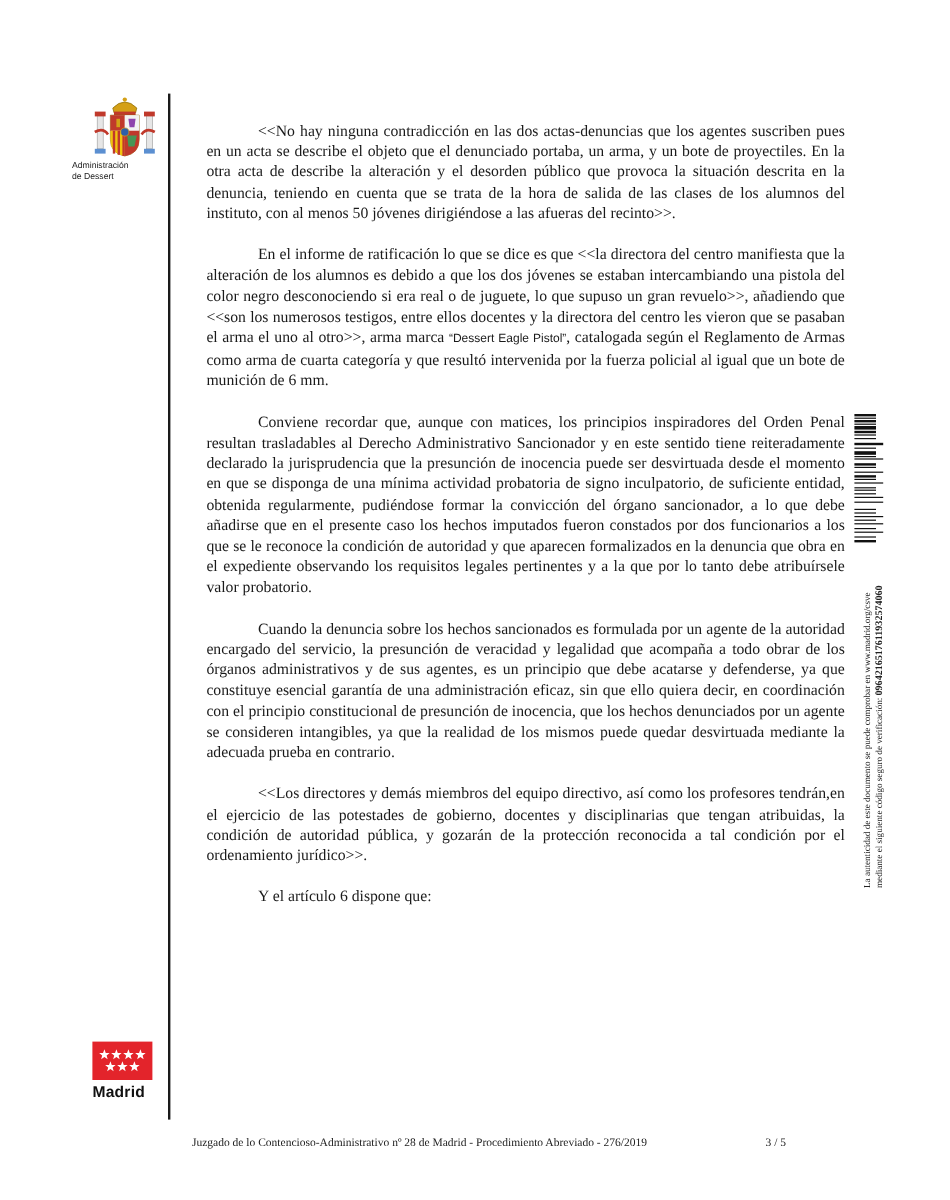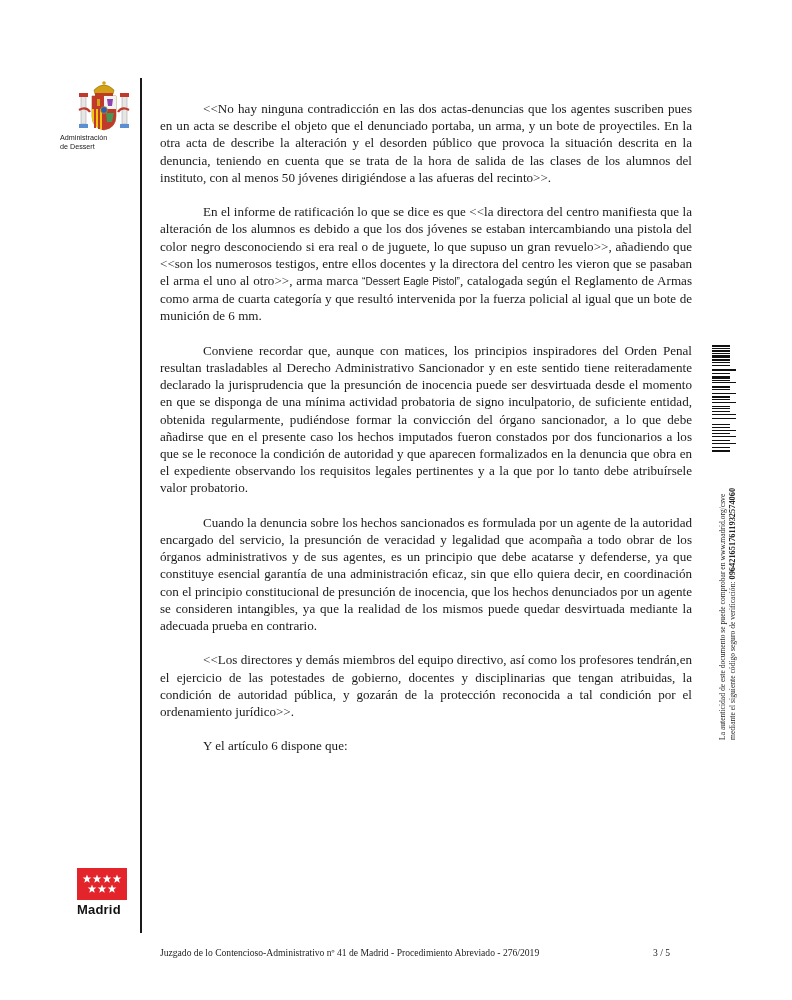--- a/index.html
+++ b/index.html
@@ -59,21 +59,21 @@
       font-family: "Liberation Sans", "DejaVu Sans", sans-serif;
       font-weight: bold;
       font-size: 13px;
       text-align: left;
       color: #111;
       margin-top: 2px;
       letter-spacing: 0.2px;
     }
     .content {
       position: absolute;
-      left: 160px;
+      left: 172px;
       top: 100px;
       width: 532px;
       font-size: 13.1px;
       line-height: 17.2px;
       text-align: justify;
     }
     .content p {
       text-indent: 43px;
       margin-bottom: 17.2px;
     }
@@ -81,21 +81,21 @@
     .footer {
       position: absolute;
       left: 160px;
       top: 947px;
       width: 510px;
       font-size: 9.6px;
       color: #222;
     }
     .footer .page-num {
       position: absolute;
-      right: 0;
+      right: 15px;
       top: 0;
     }
     .barcode {
       position: absolute;
       left: 712px;
       top: 345px;
       width: 24px;
       height: 108px;
     }
     .barcode div {
@@ -175,21 +175,21 @@
 <div class="content">
   <p>&lt;&lt;No hay ninguna contradicción en las dos actas-denuncias que los agentes suscriben pues en un acta se describe el objeto que el denunciado portaba, un arma, y un bote de proyectiles. En la otra acta de describe la alteración y el desorden público que provoca la situación descrita en la denuncia, teniendo en cuenta que se trata de la hora de salida de las clases de los alumnos del instituto, con al menos 50 jóvenes dirigiéndose a las afueras del recinto&gt;&gt;.</p>
   <p><span>En el informe de ratificación lo que se dice es que &lt;&lt;la directora del centro manifiesta que la alteración de los alumnos es debido a que los dos jóvenes se estaban intercambiando una pistola del color negro desconociendo si era real o de juguete, lo que supuso un gran revuelo&gt;&gt;, añadiendo que &lt;&lt;son los numerosos testigos, entre ellos docentes y la directora del centro les vieron que se pasaban el arma el uno al otro&gt;&gt;, arma marca </span><span class="brand">“Dessert Eagle Pistol”</span><span>, catalogada según el Reglamento de Armas como arma de cuarta categoría y que resultó intervenida por la fuerza policial al igual que un bote de munición de 6 mm.</span></p>
   <p>Conviene recordar que, aunque con matices, los principios inspiradores del Orden Penal resultan trasladables al Derecho Administrativo Sancionador y en este sentido tiene reiteradamente declarado la jurisprudencia que la presunción de inocencia puede ser desvirtuada desde el momento en que se disponga de una mínima actividad probatoria de signo inculpatorio, de suficiente entidad, obtenida regularmente, pudiéndose formar la convicción del órgano sancionador, a lo que debe añadirse que en el presente caso los hechos imputados fueron constados por dos funcionarios a los que se le reconoce la condición de autoridad y que aparecen formalizados en la denuncia que obra en el expediente observando los requisitos legales pertinentes y a la que por lo tanto debe atribuírsele valor probatorio.</p>
   <p>Cuando la denuncia sobre los hechos sancionados es formulada por un agente de la autoridad encargado del servicio, la presunción de veracidad y legalidad que acompaña a todo obrar de los órganos administrativos y de sus agentes, es un principio que debe acatarse y defenderse, ya que constituye esencial garantía de una administración eficaz, sin que ello quiera decir, en coordinación con el principio constitucional de presunción de inocencia, que los hechos denunciados por un agente se consideren intangibles, ya que la realidad de los mismos puede quedar desvirtuada mediante la adecuada prueba en contrario.</p>
   <p>&lt;&lt;Los directores y demás miembros del equipo directivo, así como los profesores tendrán,en el ejercicio de las potestades de gobierno, docentes y disciplinarias que tengan atribuidas, la condición de autoridad pública, y gozarán de la protección reconocida a tal condición por el ordenamiento jurídico&gt;&gt;.</p>
   <p>Y el artículo 6 dispone que:</p>
 </div>
 
 <div class="footer">
-  <span>Juzgado de lo Contencioso-Administrativo nº 41 de Madrid - Procedimiento Abreviado - 276/2019</span>
+  <span>Juzgado de lo Contencioso-Administrativo nº 28 de Madrid - Procedimiento Abreviado - 276/2019</span>
   <span class="page-num">3 / 5</span>
 </div>
 
 <div class="barcode" id="barcode">
     <div style="top: 0px; height: 2px; width: 18px;"></div>
     <div style="top: 3px; height: 1px; width: 18px;"></div>
     <div style="top: 5px; height: 2px; width: 18px;"></div>
     <div style="top: 8px; height: 1px; width: 18px;"></div>
     <div style="top: 10px; height: 3px; width: 18px;"></div>
     <div style="top: 14px; height: 2px; width: 18px;"></div>

